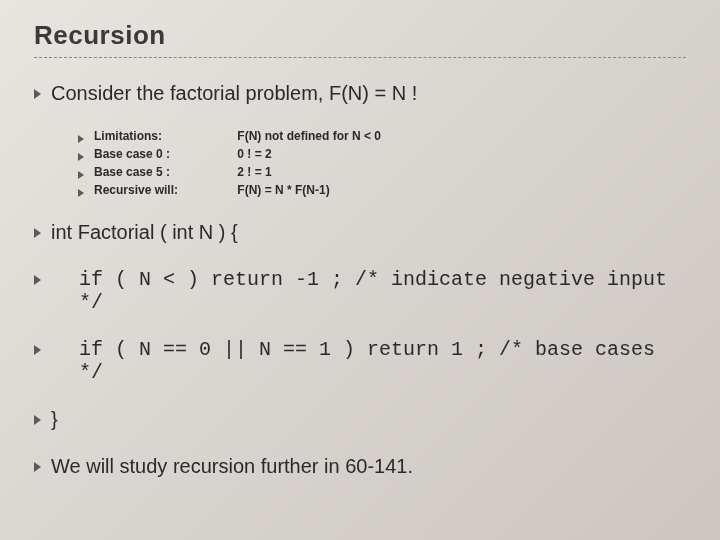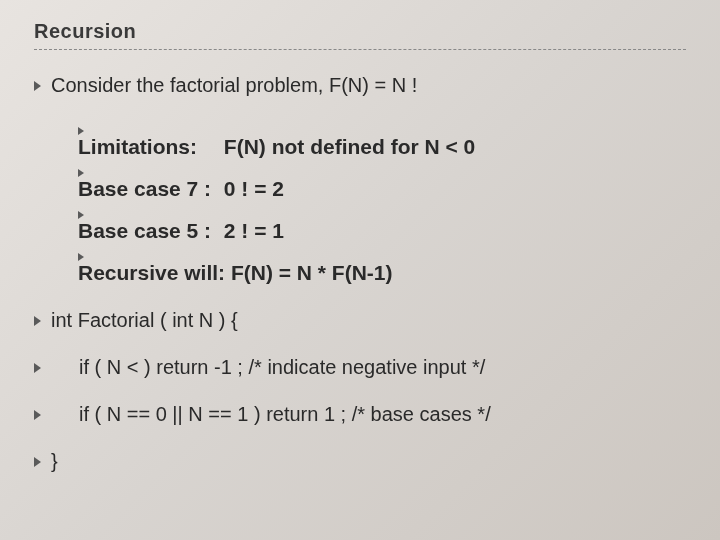--- a/index.html
+++ b/index.html
@@ -12,44 +12,43 @@
     color: #2a2a2a;
     overflow: hidden;
   }
   .slide {
     padding: 20px 34px 0 34px;
     box-sizing: border-box;
     width: 100%;
     height: 100%;
   }
   .title {
-    font-size: 20px;
+    font-size: 26px;
     font-weight: bold;
     color: #3a3a3a;
     margin: 0 0 6px 0;
     letter-spacing: 0.5px;
   }
   .rule {
     border: none;
     border-top: 1px dashed #888;
     margin: 0 0 14px 0;
   }
   .lvl1 {
     display: flex;
     align-items: flex-start;
     margin: 24px 0;
     font-size: 20px;
   }
   .lvl2 {
     display: flex;
     align-items: flex-start;
     margin: 4px 0 4px 44px;
-    font-size: 21px;
+    font-size: 12px;
     font-weight: bold;
-    flex-direction: column;
   }
   .bullet {
     display: inline-block;
     width: 0;
     height: 0;
     border-top: 5px solid transparent;
     border-bottom: 5px solid transparent;
     border-left: 7px solid #5a5a5a;
     margin-right: 10px;
     margin-top: 7px;
@@ -64,20 +63,21 @@
     border-left: 6px solid #5a5a5a;
     margin-right: 10px;
     margin-top: 6px;
     flex-shrink: 0;
   }
   .codeblock {
     margin: 14px 0 10px 0;
   }
   .code-indent {
     padding-left: 28px;
+    font-family: Liberation Mono, monospace;
   }
   .sub-label {
     display: inline-block;
     min-width: 140px;
   }
 </style>
 </head>
 <body>
 
 <div class="slide">
@@ -94,21 +94,21 @@
     <div class="lvl2">
       <span class="bullet-sm"></span>
       <span>
         <span class="sub-label">Limitations:</span>
         <span>F(N) not defined for N &lt; 0</span>
       </span>
     </div>
     <div class="lvl2">
       <span class="bullet-sm"></span>
       <span>
-        <span class="sub-label">Base case 7 :</span>
+        <span class="sub-label">Base case 0 :</span>
         <span>0 !  =  2</span>
       </span>
     </div>
     <div class="lvl2">
       <span class="bullet-sm"></span>
       <span>
         <span class="sub-label">Base case 5 :</span>
         <span>2 !  =  1</span>
       </span>
     </div>
@@ -133,14 +133,18 @@
     <div class="lvl1">
       <span class="bullet"></span>
       <span class="code-indent">if ( N == 0 || N == 1 ) return  1 ;   /* base cases */</span>
     </div>
     <div class="lvl1">
       <span class="bullet"></span>
       <span>}</span>
     </div>
   </div>
 
+  <div class="lvl1" style="margin-top:14px;">
+    <span class="bullet"></span>
+    <span>We will study recursion further in 60-141.</span>
+  </div>
 
 </div>
 
 </body></html>

